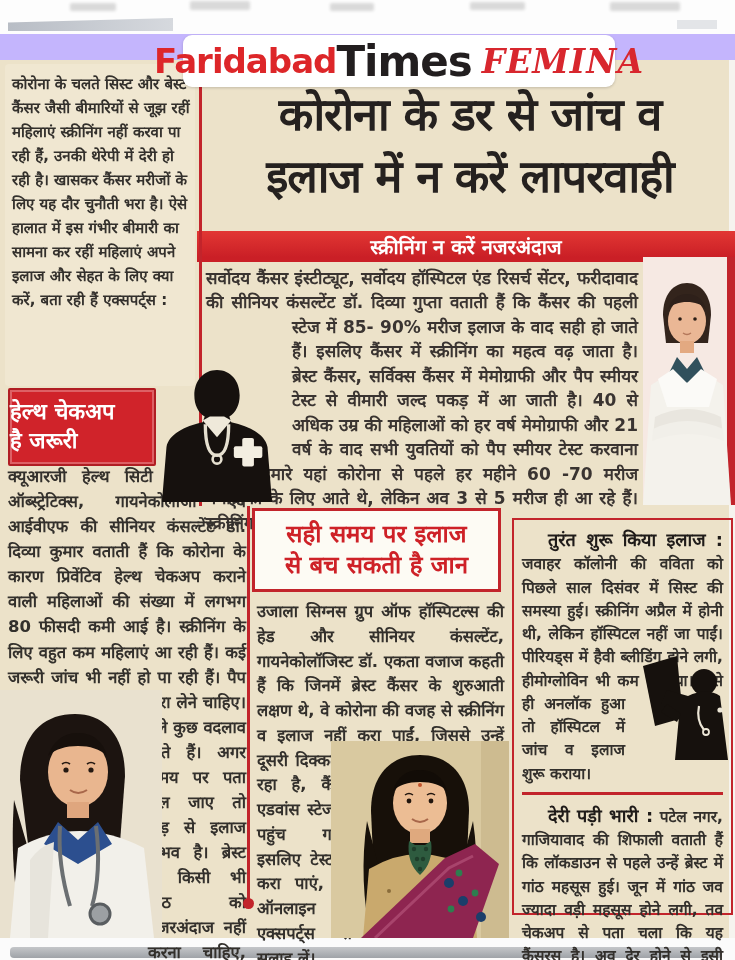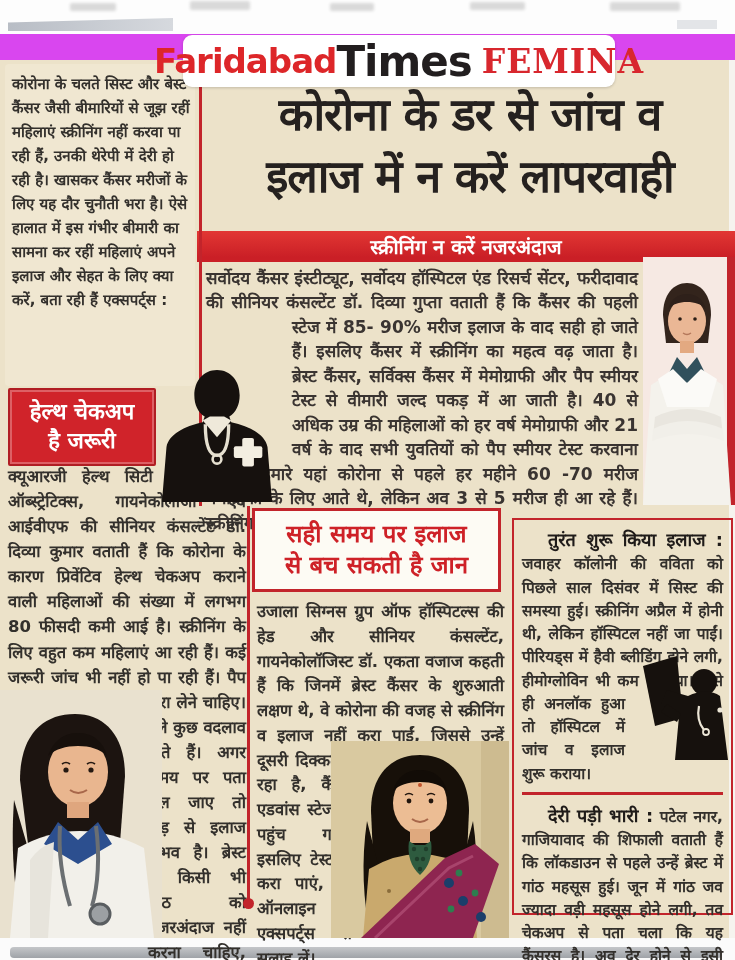--- a/index.html
+++ b/index.html
@@ -1,34 +1,34 @@
 <!DOCTYPE html>
 <html><head>
 <meta charset="utf-8">
 <style>
   html,body{margin:0;padding:0;}
   body{font-family:"DejaVu Sans","Liberation Sans",sans-serif;background:#888;}
-  .page{position:relative;width:735px;height:960px;background:#d946ef;overflow:hidden;margin:0 auto;}
+  .page{position:relative;width:735px;height:960px;background:#c4b5fd;overflow:hidden;margin:0 auto;}
 
   
   .top-strip{position:absolute;left:0;top:0;width:735px;height:34px;background:#fdfdfd;}
   .smudge{position:absolute;background:#d9d9d9;filter:blur(1.5px);border-radius:2px;}
   .gray-wedge{position:absolute;left:8px;top:18px;width:165px;height:13px;
     background:linear-gradient(90deg,#b8bdc5,#d6d9de);clip-path:polygon(0 35%,100% 0,100% 100%,0 100%);}
   .gray-wedge2{position:absolute;right:18px;top:20px;width:40px;height:9px;background:#e3e5e8;}
 
   
   .paper{position:absolute;left:0;top:60px;width:729px;height:878px;background:#ece2c9;}
 
   
   .masthead{position:absolute;left:183px;top:35px;width:432px;height:52px;background:#ffffff;
     border-radius:9px;box-shadow:0 1px 3px rgba(0,0,0,.18);display:flex;align-items:center;justify-content:center;z-index:5;}
   .mh-1{color:#dd2629;font-weight:bold;font-size:34px;letter-spacing:-1px;}
   .mh-2{color:#221e1f;font-weight:bold;font-size:42px;letter-spacing:-1px;}
-  .mh-3{color:#d8272e;font-weight:bold;font-size:33px;font-family:"DejaVu Serif","Liberation Serif",serif;margin-left:10px;letter-spacing:1px;}
+  .mh-3{color:#d8272e;font-weight:bold;font-size:33px;font-family:"DejaVu Serif","Liberation Serif",serif;margin-left:10px;letter-spacing:1px;font-style:italic;}
 
   
   .headline{position:absolute;left:206px;top:84px;width:528px;text-align:center;color:#25211f;
     font-weight:bold;line-height:1.38;font-size:45px;letter-spacing:-1px;z-index:2;}
   .headline div{white-space:nowrap;}
 
   
   .banner{position:absolute;left:197px;top:231px;width:538px;height:31px;
     background:linear-gradient(180deg,#e23733 0%,#ca1f26 85%);display:flex;align-items:center;justify-content:center;
     color:#fff;font-weight:bold;font-size:20px;z-index:2;}
@@ -37,21 +37,21 @@
   .vrule-top{position:absolute;left:199px;top:82px;width:3px;height:424px;background:#c2242b;z-index:3;}
   .dot{position:absolute;width:11px;height:11px;border-radius:50%;background:#c2242b;z-index:4;}
   .vrule-mid{position:absolute;left:247px;top:506px;width:3px;height:396px;background:#c2242b;z-index:3;}
 
   
   .sidebar-panel{position:absolute;left:5px;top:64px;width:190px;height:322px;background:#f0e7d1;border-radius:4px;}
   .sidebar-intro{position:absolute;left:12px;top:72px;width:178px;font-size:15px;font-weight:bold;
     color:#33302c;line-height:1.6;z-index:2;}
   .health-box{position:absolute;left:8px;top:388px;width:144px;height:74px;background:#d0232a;
     border:2px solid #b01d23;box-shadow:inset 0 0 0 2px rgba(255,255,255,.28);border-radius:2px;
-    display:flex;flex-direction:column;align-items:center;justify-content:center;z-index:3;
+    display:flex;flex-direction:column;align-items:flex-start;justify-content:center;z-index:3;
     color:#fff;font-weight:bold;font-size:22px;line-height:1.3;}
 
   .nurse-sil{position:absolute;left:152px;top:366px;width:130px;height:136px;z-index:4;}
 
   
   .lead-para{position:absolute;left:206px;top:266px;width:432px;font-size:17px;font-weight:bold;
     color:#3a3431;line-height:1.44;text-align:justify;z-index:2;}
   .lead-spacer{float:left;width:86px;height:146px;}
   .lead-photo{position:absolute;left:643px;top:257px;width:92px;height:248px;z-index:3;}
 

